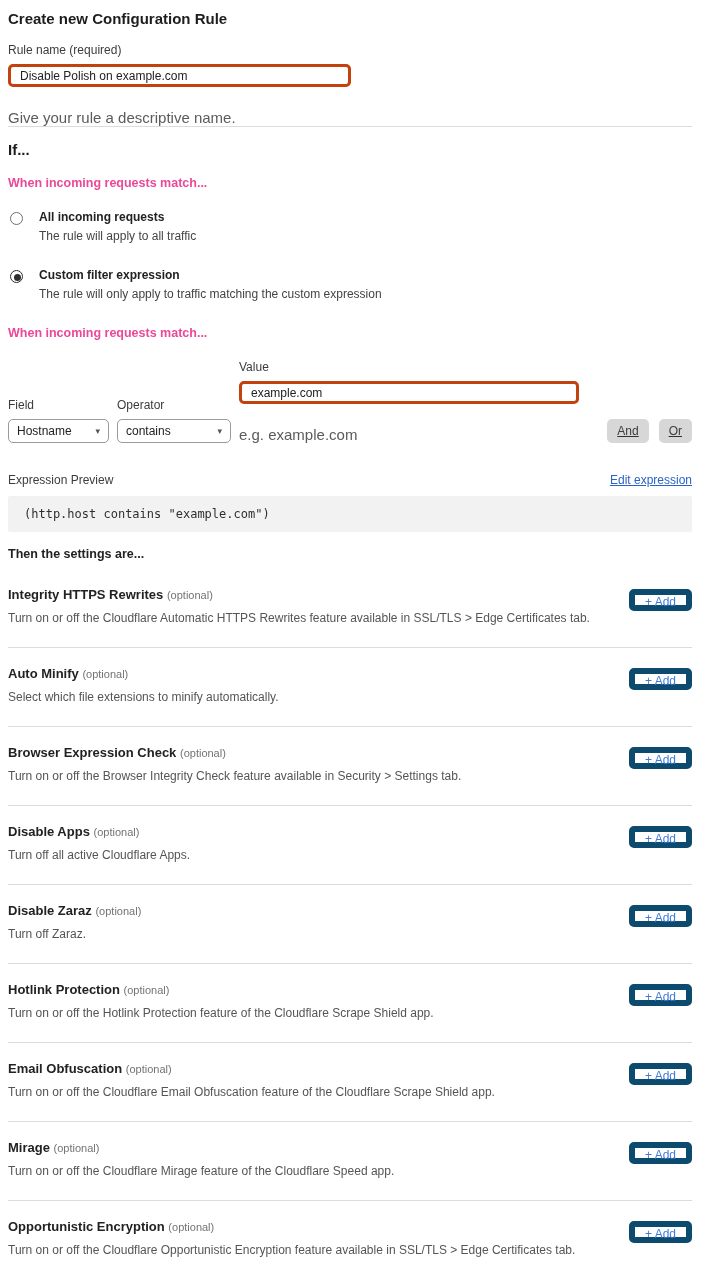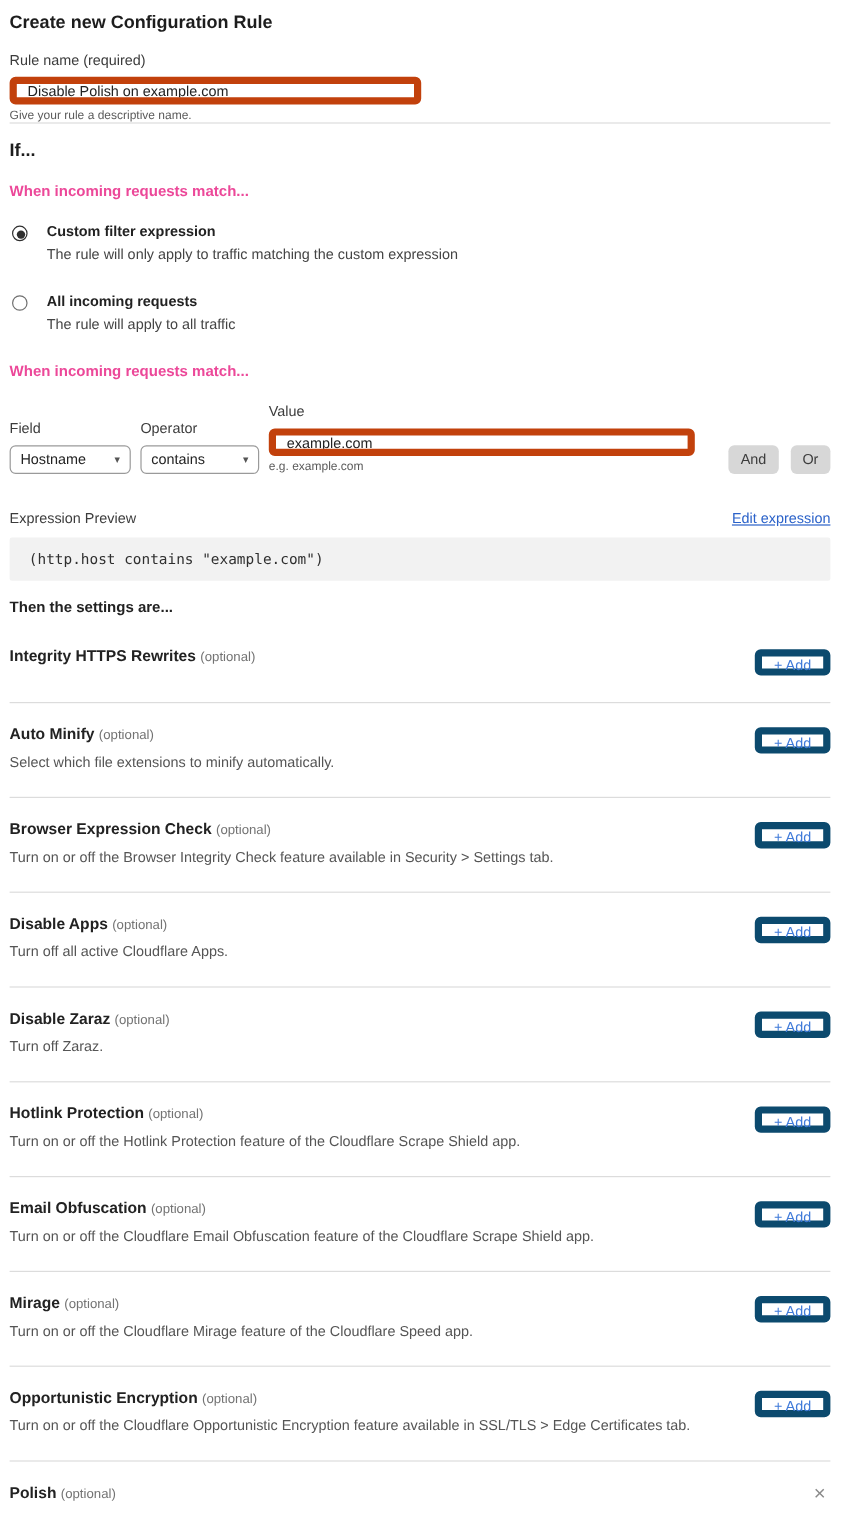--- a/index.html
+++ b/index.html
@@ -8,29 +8,29 @@
     width: 705px;
     font-family: "Liberation Sans", sans-serif;
     color: #313131;
     font-size: 12px;
   }
   .page { padding: 10px 13px 14px 8px; }
 
   h1.page-title { font-size: 15px; font-weight: 700; color: #1d1d1d; margin-bottom: 16px; }
 
   .field-label { font-size: 12px; color: #3c3c3c; margin-bottom: 7px; }
-  .helper { font-size: 10px; color: #5b5b5b; margin-top: 4px; }
+  .helper { font-size: 15px; color: #5b5b5b; margin-top: 22px; }
 
   input.text-input {
     font-family: "Liberation Sans", sans-serif;
     font-size: 12px;
     color: #222;
     height: 23px;
     padding: 0 9px;
-    border: 6px solid #c2410c;
+    border: 3px solid #c2410c;
     border-radius: 5px;
     outline: none;
     background: #fff;
   }
   .rule-name-input { width: 343px; display: block; }
 
   hr.divider { border: none; border-top: 1px solid #dcdcdc; margin: 0; }
   .top-divider { margin-top: 21px; }
 
   h2.if-heading { font-size: 15px; font-weight: 700; color: #1d1d1d; margin: 14px 0 18px 0; }
@@ -53,26 +53,26 @@
   .builder { margin-top: 4px; }
   .builder-row { display: flex; align-items: flex-end; }
   .builder-col { margin-right: 8px; }
   .select {
     height: 24px; border: 1px solid #9a9a9a; border-radius: 5px; background: #fff;
     display: flex; align-items: center; justify-content: space-between;
     padding: 0 8px; font-size: 12px; color: #222; cursor: pointer;
   }
   .select .caret { font-size: 9px; color: #555; margin-left: 8px; }
   .field-select { width: 101px; }
-  .operator-select { width: 99px; }
+  .operator-select { width: 114px; }
   .value-col { flex: 1; }
   .value-input {
     width: 100%; background: #ecf3fc; border: 1px solid #a7bedb;
   }
-  .andor { display: flex; margin-top: 19px; margin-left: 10px; }
+  .andor { display: flex; margin-top: 19px; margin-left: 10px; text-decoration: underline; }
   .btn-gray {
     font-family: "Liberation Sans", sans-serif;
     font-size: 12px; color: #3c3c3c; background: #d7d7d7; border: none;
     border-radius: 5px; height: 24px; padding: 0 10px; margin-left: 10px; cursor: pointer;
   }
 
   .expr-head { display: flex; justify-content: space-between; align-items: flex-end; margin-top: 30px; margin-bottom: 9px; }
   .expr-label { font-size: 12px; color: #3c3c3c; }
   a.edit-link { font-size: 12px; color: #2b62c9; text-decoration: underline; cursor: pointer; }
   .code-block {
@@ -105,32 +105,32 @@
   <div class="field-label">Rule name (required)</div>
   <input class="text-input rule-name-input" type="text" value="Disable Polish on example.com" style="">
   <div class="helper">Give your rule a descriptive name.</div>
 
   <hr class="divider top-divider">
 
   <h2 class="if-heading">If...</h2>
   <div class="match-heading">When incoming requests match...</div>
 
   <div class="radio-row">
+    <span class="radio-dot"></span>
+    <span>
+      <div class="radio-label">All incoming requests</div>
+      <div class="radio-desc">The rule will apply to all traffic</div>
+    </span>
+  </div>
+
+  <div class="radio-row">
     <span class="radio-dot checked"></span>
     <span>
       <div class="radio-label">Custom filter expression</div>
       <div class="radio-desc">The rule will only apply to traffic matching the custom expression</div>
-    </span>
-  </div>
-
-  <div class="radio-row">
-    <span class="radio-dot"></span>
-    <span>
-      <div class="radio-label">All incoming requests</div>
-      <div class="radio-desc">The rule will apply to all traffic</div>
     </span>
   </div>
 
   <div class="match-heading">When incoming requests match...</div>
 
   <div class="builder">
     <div class="builder-row">
       <div class="builder-col">
         <div class="field-label">Field</div>
         <div class="select field-select">
@@ -162,20 +162,21 @@
     <a class="edit-link">Edit expression</a>
   </div>
   <div class="code-block">(http.host contains "example.com")</div>
 
   <div class="then-heading">Then the settings are...</div>
 
   <section class="setting">
     <div class="setting-head">
       <div>
         <div class="setting-title"><span>Integrity HTTPS Rewrites</span> <span class="optional">(optional)</span></div>
+        <div class="setting-desc">Turn on or off the Cloudflare Automatic HTTPS Rewrites feature available in SSL/TLS &gt; Edge Certificates tab.</div>
       </div>
       <button class="add-btn">+ Add</button>
     </div>
   </section>
   <hr class="divider">
 
   <section class="setting">
     <div class="setting-head">
       <div>
         <div class="setting-title"><span>Auto Minify</span> <span class="optional">(optional)</span></div>

